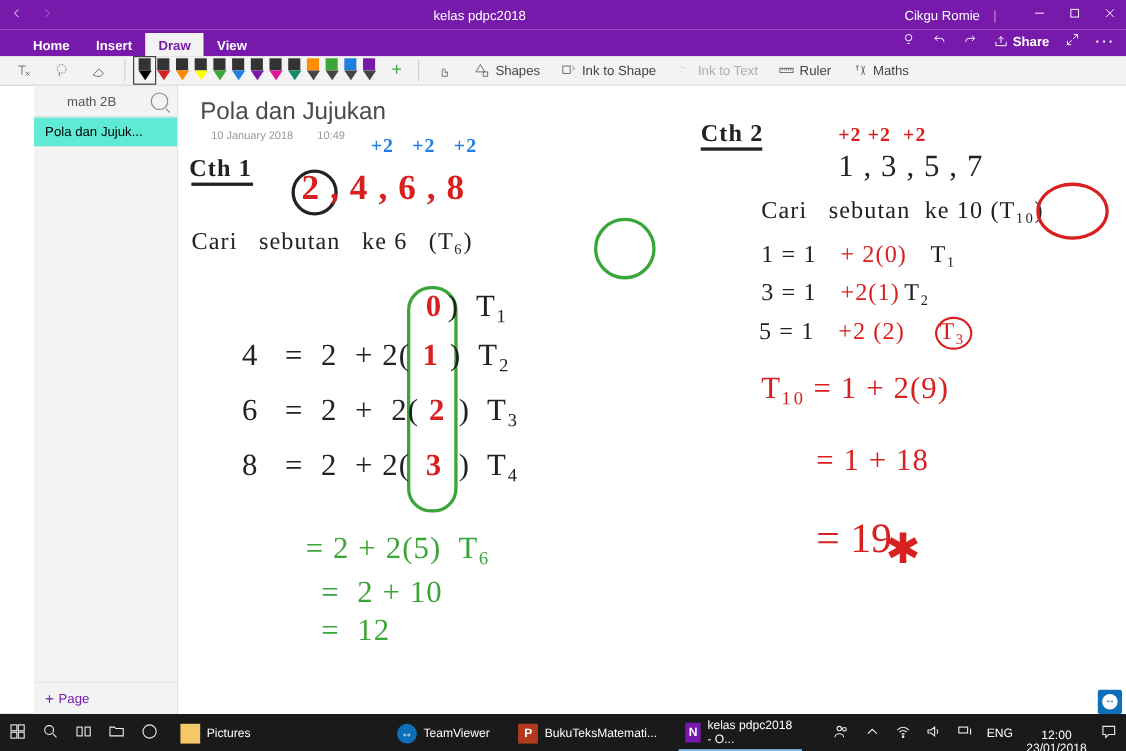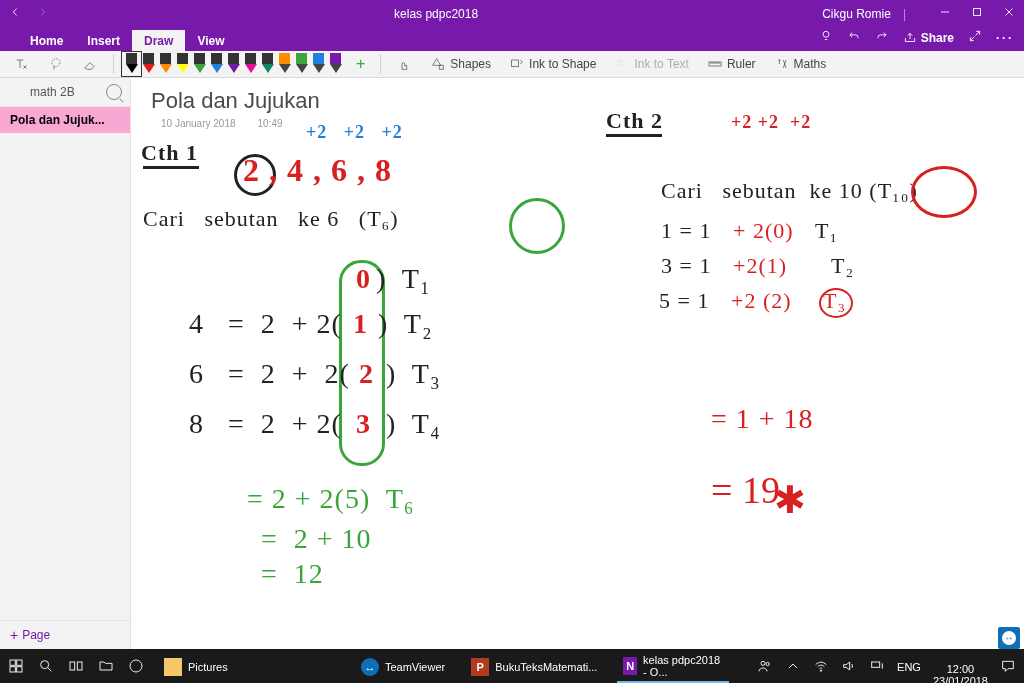--- a/index.html
+++ b/index.html
@@ -90,20 +90,21 @@
     border-right: 6px solid transparent;
     border-top: 9px solid var(--tip);
   }
   .pen.selected { outline: 1px solid #333; outline-offset: 1px; }
   .divider { width:1px; height:20px; background:#d0d0d0; margin:0 3px; }
 
   
   .body {
     display: flex;
     height: 571px;
+    margin-left: 31px;
   }
 
   
   .sidebar {
     width: 130px;
     background: #f3f3f3;
     border-right: 1px solid #e0e0e0;
     font-size: 12px;
     display: flex;
     flex-direction: column;
@@ -121,22 +122,22 @@
     bottom: -2px; right: -3px; transform: rotate(45deg);
   }
   .page-item {
     padding: 6px 10px;
     border-top: 1px solid #e6e6e6;
     white-space: nowrap;
     overflow: hidden;
     text-overflow: ellipsis;
   }
   .page-item.active {
-    background: #f9a8d4;
-    font-weight: 700;
+    background: #5eead4;
+    font-weight: 400;
   }
   .add-page {
     margin-top: auto;
     padding: 6px 10px;
     color: #7719aa;
     display: flex;
     align-items: center;
     gap: 4px;
     border-top: 1px solid #e6e6e6;
   }
@@ -421,37 +422,39 @@
     <div class="hw bk big" style="top:330px;left:255px">)  T₄</div>
 
     <div class="hw gr big" style="top:405px;left:116px">= 2 + 2(5)  T₆</div>
     <div class="hw gr big" style="top:445px;left:130px">=  2 + 10</div>
     <div class="hw gr big" style="top:480px;left:130px">=  12</div>
 
     <div class="hw bk mid bold" style="top:30px;left:475px">Cth 2</div>
     <div class="underline-sv" style="top:56px;left:475px;width:56px"></div>
 
     <div class="hw rd sm" style="top:34px;left:600px">+2 +2  +2</div>
+    <div class="hw bk big" style="top:58px;left:600px">1 , 3 , 5 , 7</div>
 
     <div class="hw bk mid" style="top:100px;left:530px">Cari   sebutan  ke 10 (T₁₀)</div>
     <div class="ring" style="--ring:#d92020; top:88px; left:780px; width:60px; height:46px"></div>
 
     <div class="hw bk mid" style="top:140px;left:530px">1 = 1</div>
     <div class="hw rd mid" style="top:140px;left:602px">+ 2(0)</div>
     <div class="hw bk mid" style="top:140px;left:684px">T₁</div>
 
     <div class="hw bk mid" style="top:175px;left:530px">3 = 1</div>
     <div class="hw rd mid" style="top:175px;left:602px">+2(1)</div>
-    <div class="hw bk mid" style="top:175px;left:700px">T₂</div>
+    <div class="hw bk mid" style="top:175px;left:660px">T₂</div>
 
     <div class="hw bk mid" style="top:210px;left:528px">5 = 1</div>
     <div class="hw rd mid" style="top:210px;left:600px">+2 (2)</div>
     <div class="ring" style="--ring:#d92020; top:210px; left:688px; width:30px; height:26px; border-width:2px"></div>
     <div class="hw rd mid" style="top:210px;left:692px">T₃</div>
 
+    <div class="hw rd big" style="top:260px;left:530px">T₁₀ = 1 + 2(9)</div>
     <div class="hw rd big" style="top:325px;left:580px">= 1 + 18</div>
     <div class="scratch" style="top:390px;left:580px;font-size:38px">
       <span>= 19</span><span class="ast">✱</span>
     </div>
 
     <div class="tv-badge"></div>
   </div>
 </div>
 
 <div class="taskbar">

